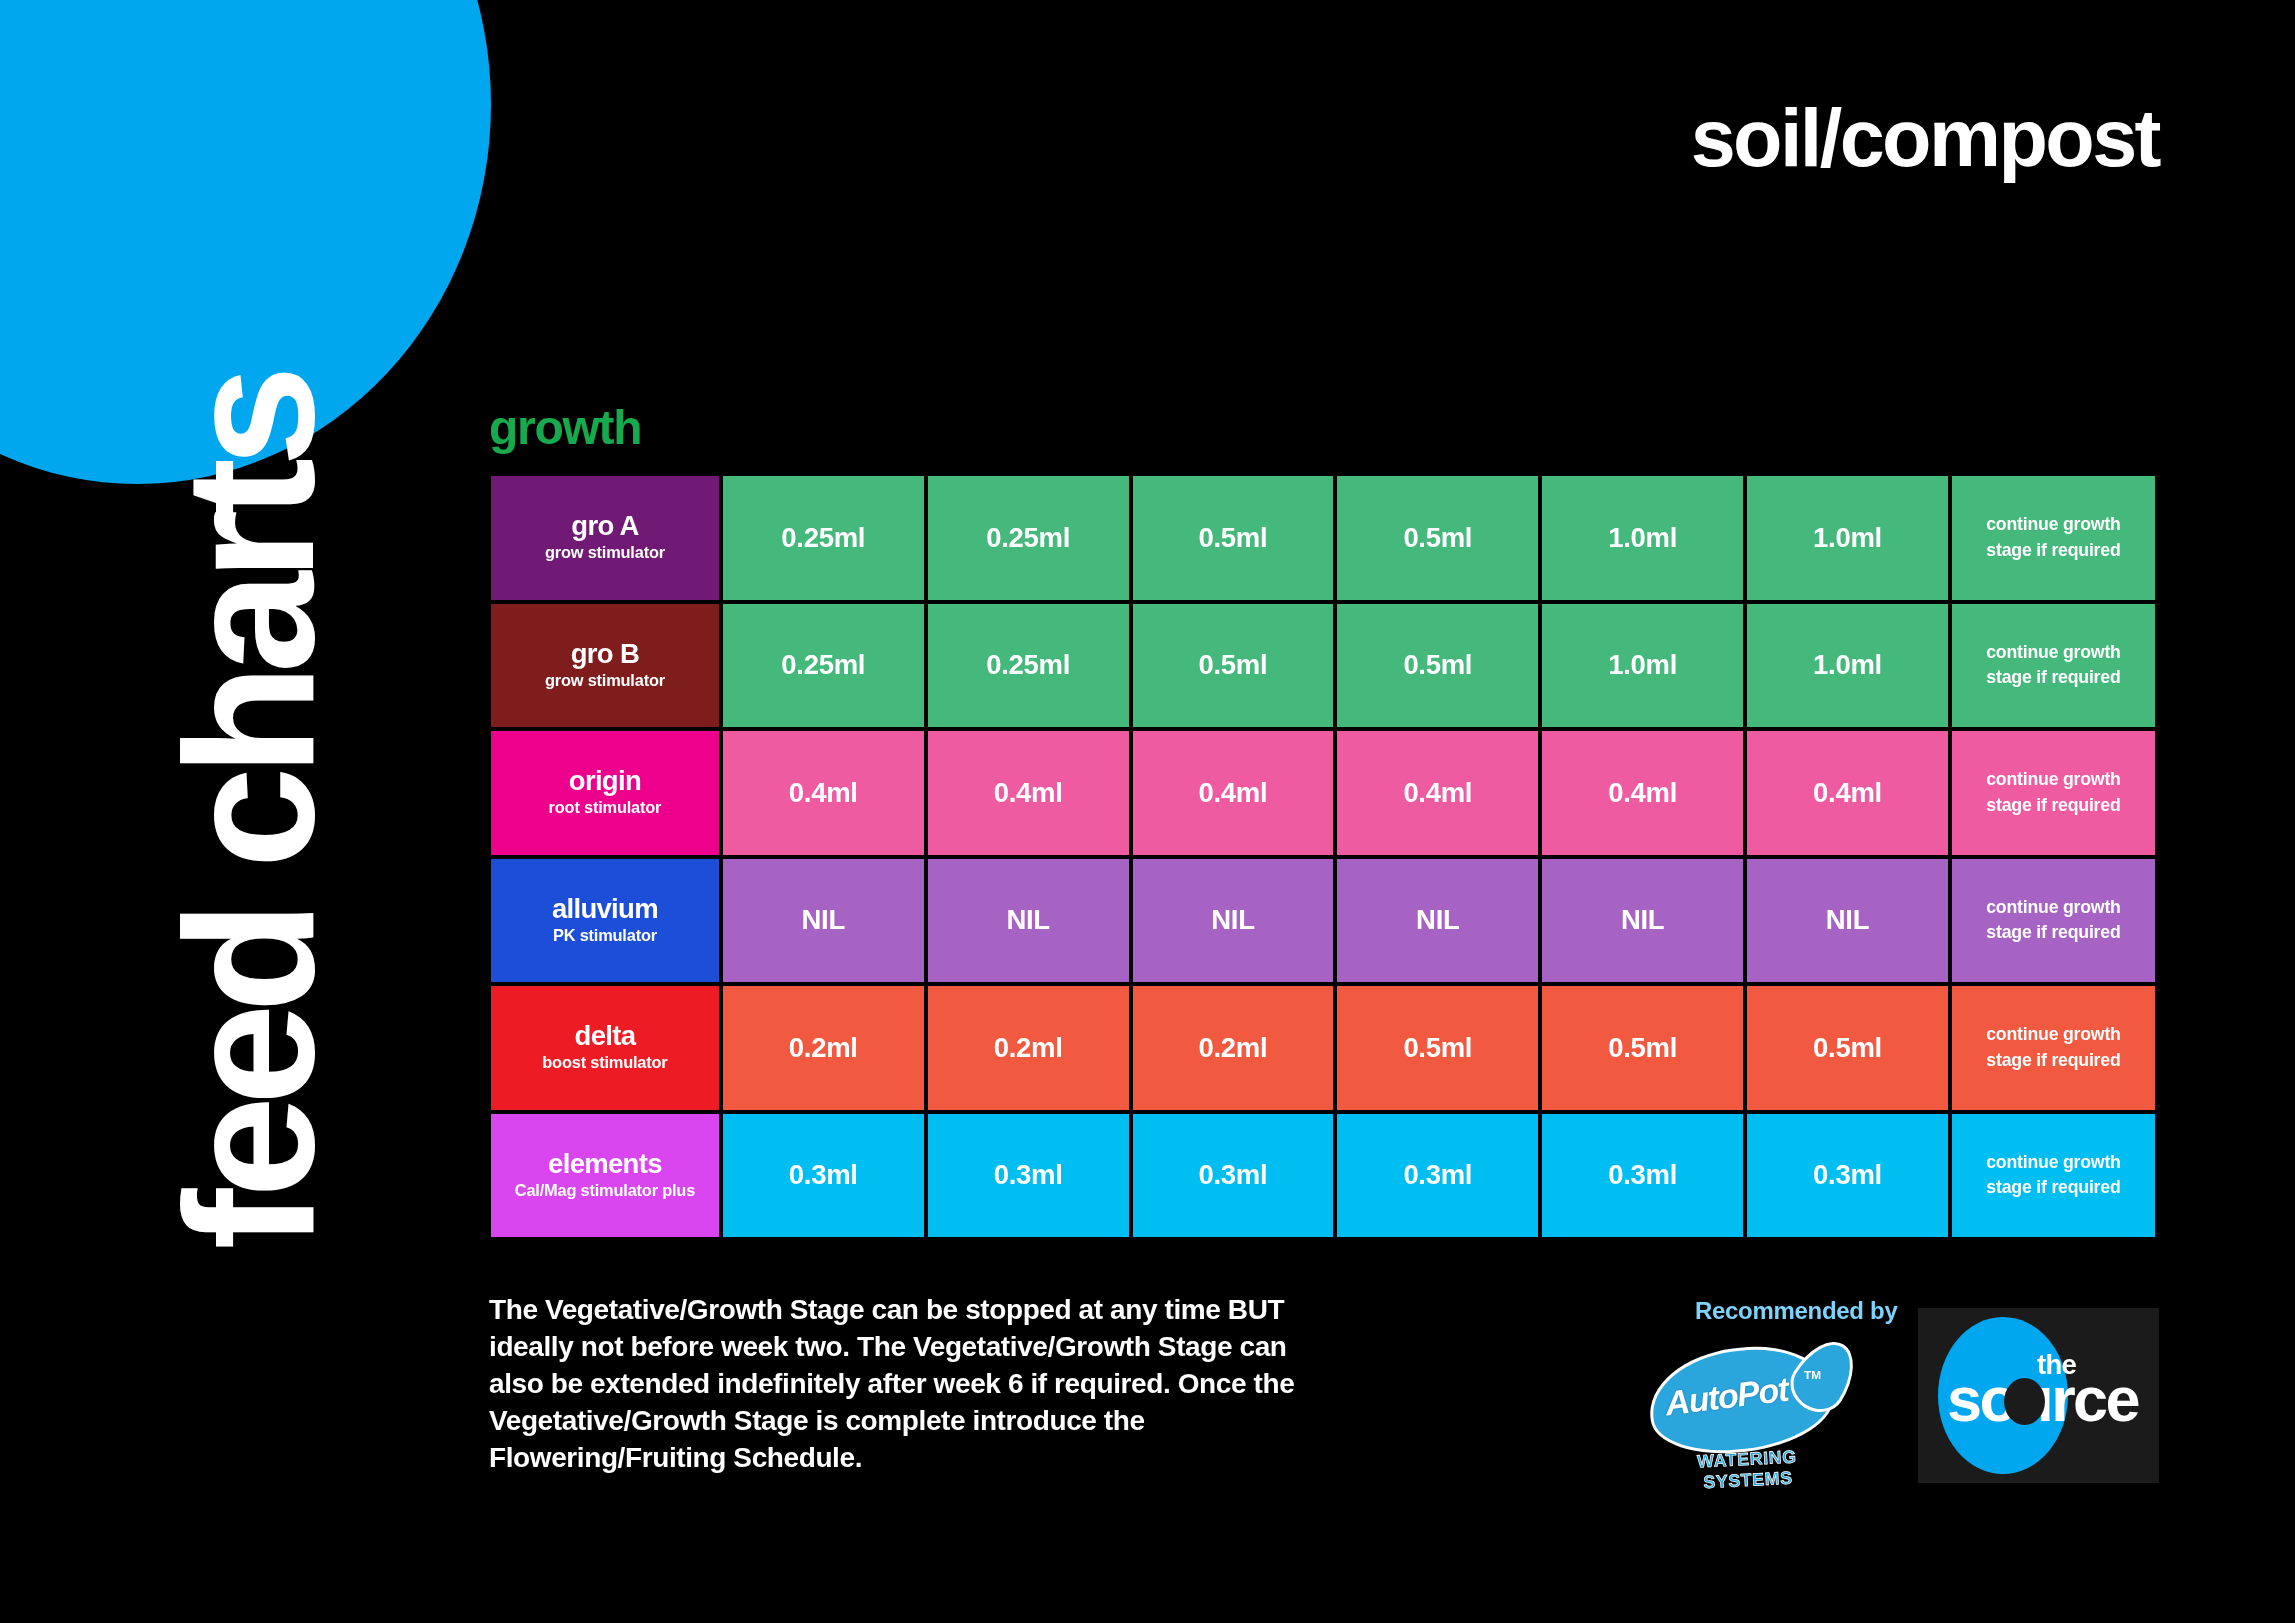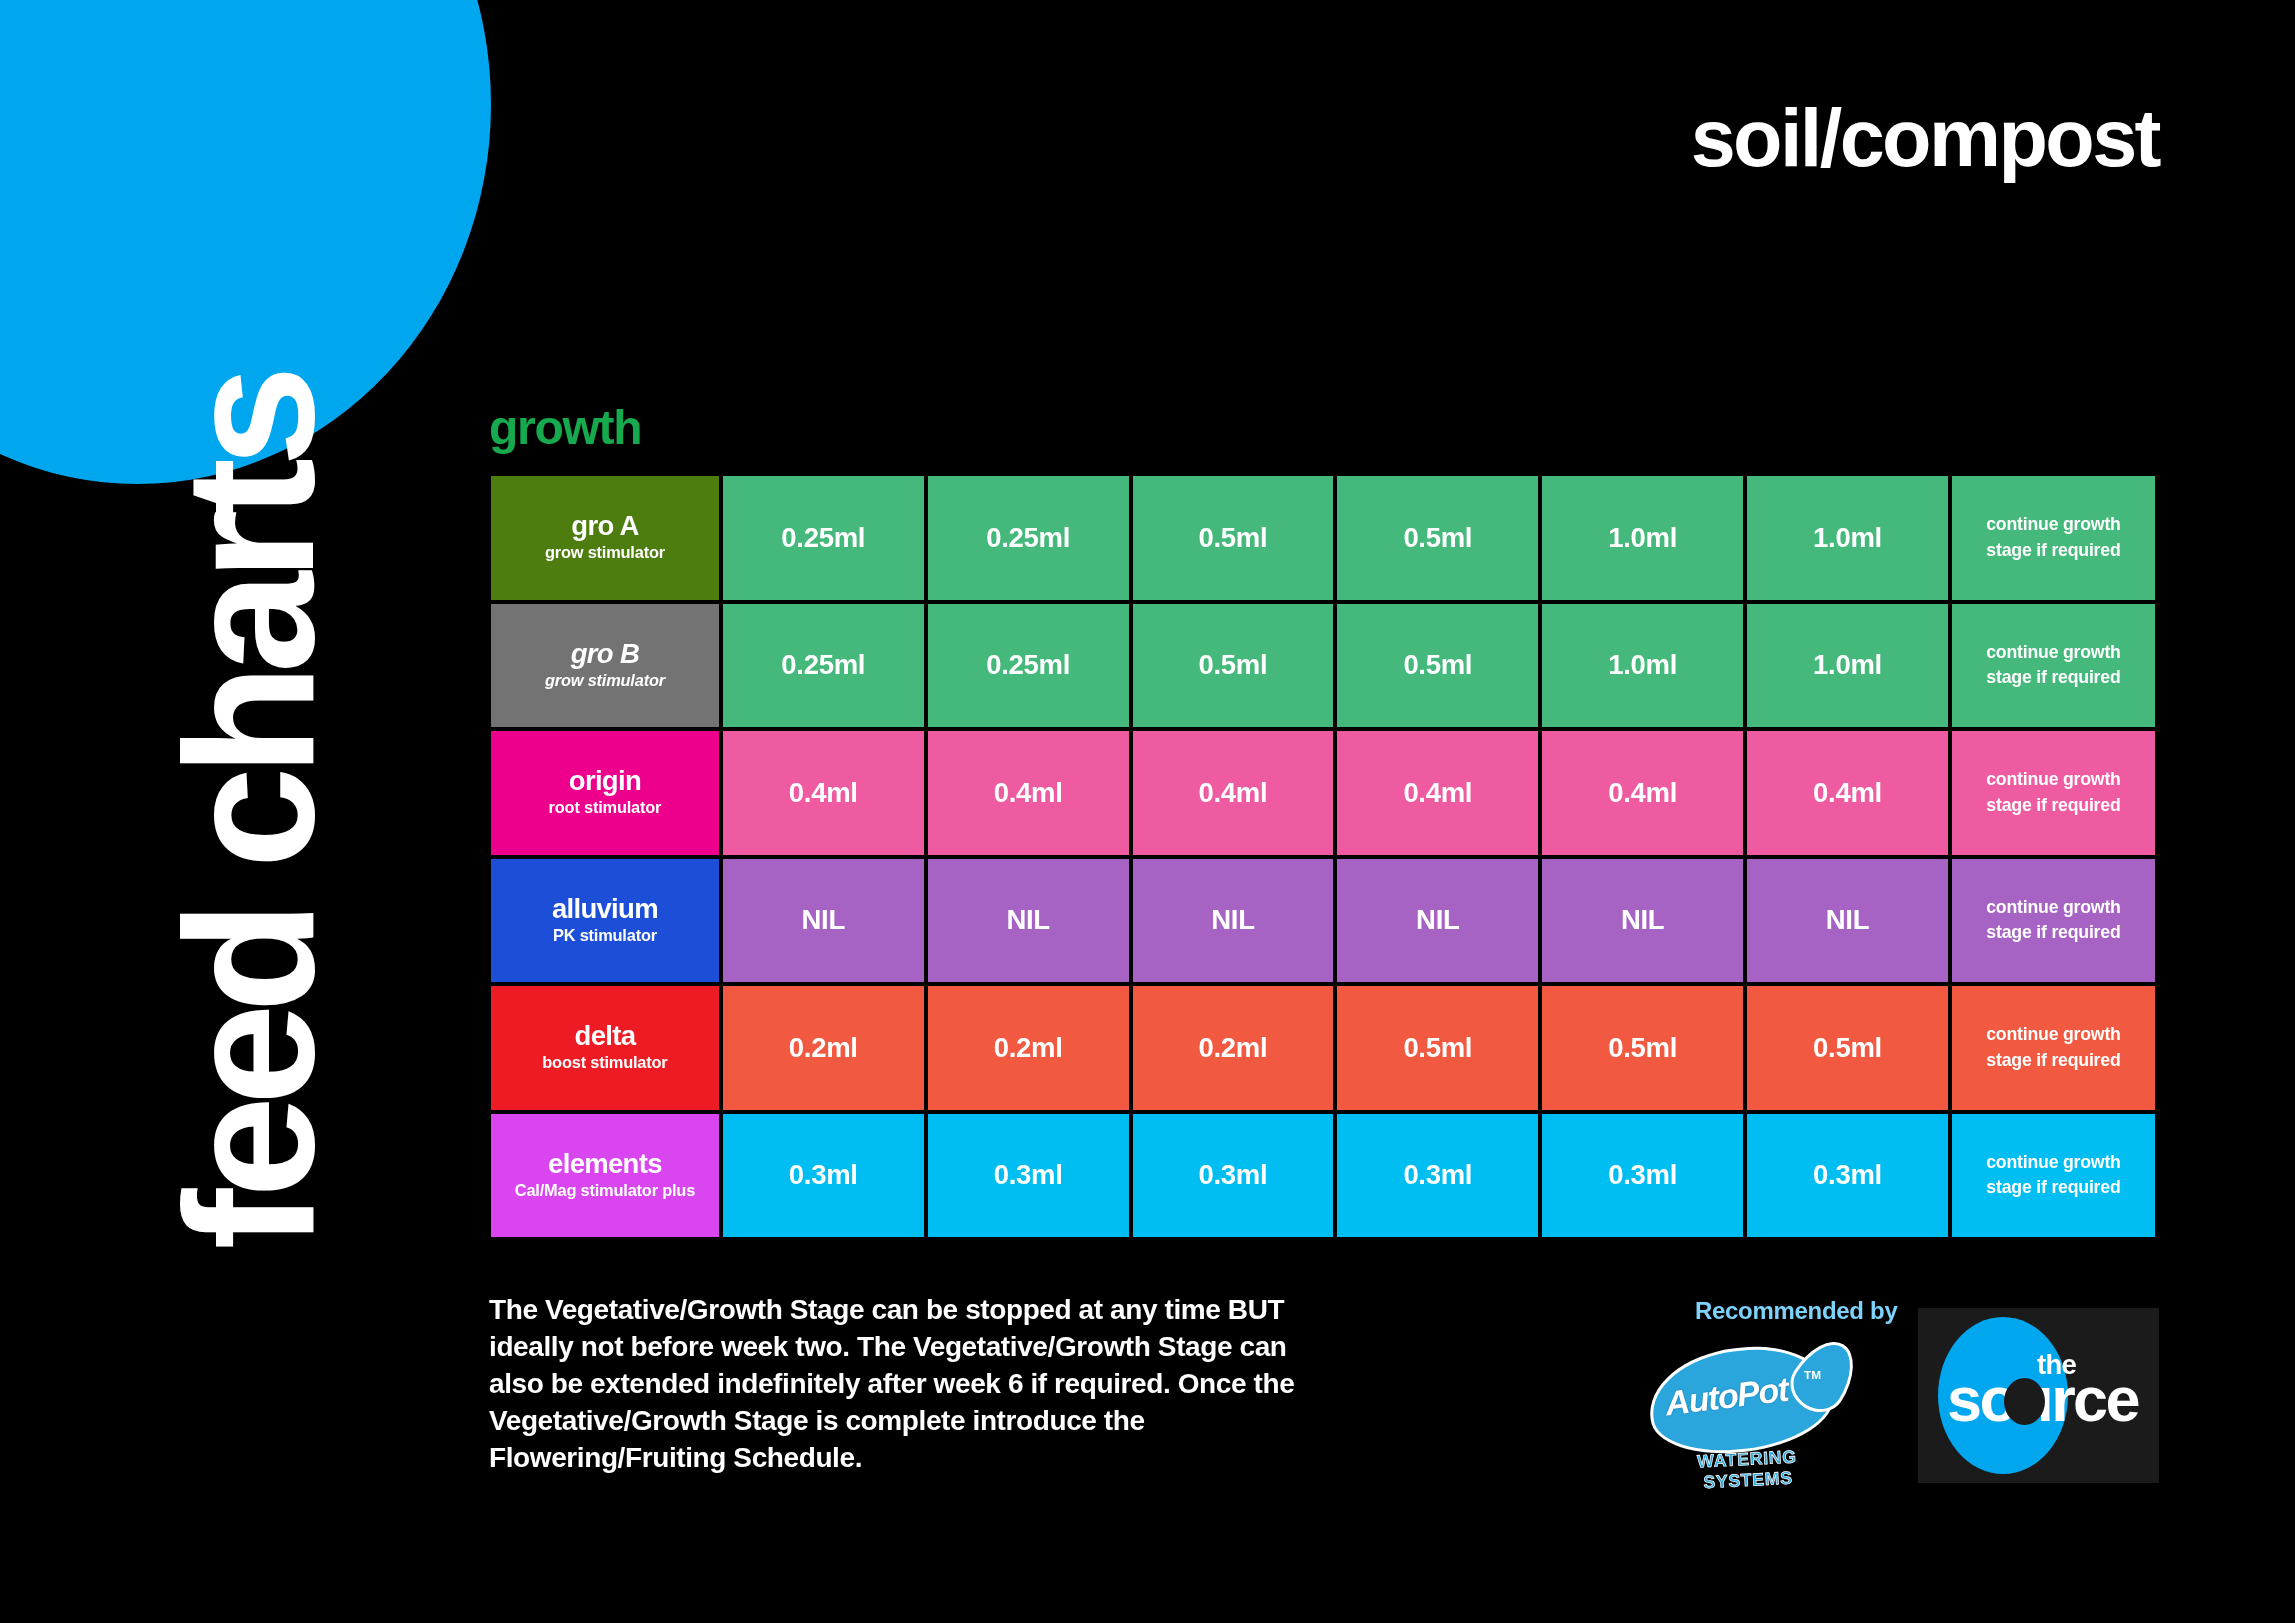--- a/index.html
+++ b/index.html
@@ -350,37 +350,37 @@
     <col class="col-week">
       <col class="col-week">
       <col class="col-week">
     <col class="col-week">
       <col class="col-week">
       <col class="col-week">
     <col class="col-note">
   </colgroup>
   <tbody id="table-body">
       <tr>
-        <td class="row-cell name-cell" style="background: #4d7c0f;">
+        <td class="row-cell name-cell" style="background: #701a75;">
           <span class="name-title">gro A</span>
           <span class="name-sub">grow stimulator</span>
         </td>
         <td class="row-cell value-cell" style="background: rgb(69, 185, 124);"><span>0.25ml</span></td>
         <td class="row-cell value-cell" style="background: rgb(69, 185, 124);"><span>0.25ml</span></td>
         <td class="row-cell value-cell" style="background: rgb(69, 185, 124);"><span>0.5ml</span></td>
         <td class="row-cell value-cell" style="background: rgb(69, 185, 124);"><span>0.5ml</span></td>
         <td class="row-cell value-cell" style="background: rgb(69, 185, 124);"><span>1.0ml</span></td>
         <td class="row-cell value-cell" style="background: rgb(69, 185, 124);"><span>1.0ml</span></td>
         <td class="row-cell note-cell" style="background: rgb(69, 185, 124);">
           <span>continue growth</span>
           <span>stage if required</span>
         </td>
       </tr>
       <tr>
-        <td class="row-cell name-cell" style="background: #737373; font-style: italic;">
+        <td class="row-cell name-cell" style="background: #7f1d1d;">
           <span class="name-title">gro B</span>
           <span class="name-sub">grow stimulator</span>
         </td>
         <td class="row-cell value-cell" style="background: rgb(69, 185, 124);"><span>0.25ml</span></td>
         <td class="row-cell value-cell" style="background: rgb(69, 185, 124);"><span>0.25ml</span></td>
         <td class="row-cell value-cell" style="background: rgb(69, 185, 124);"><span>0.5ml</span></td>
         <td class="row-cell value-cell" style="background: rgb(69, 185, 124);"><span>0.5ml</span></td>
         <td class="row-cell value-cell" style="background: rgb(69, 185, 124);"><span>1.0ml</span></td>
         <td class="row-cell value-cell" style="background: rgb(69, 185, 124);"><span>1.0ml</span></td>
         <td class="row-cell note-cell" style="background: rgb(69, 185, 124);">

